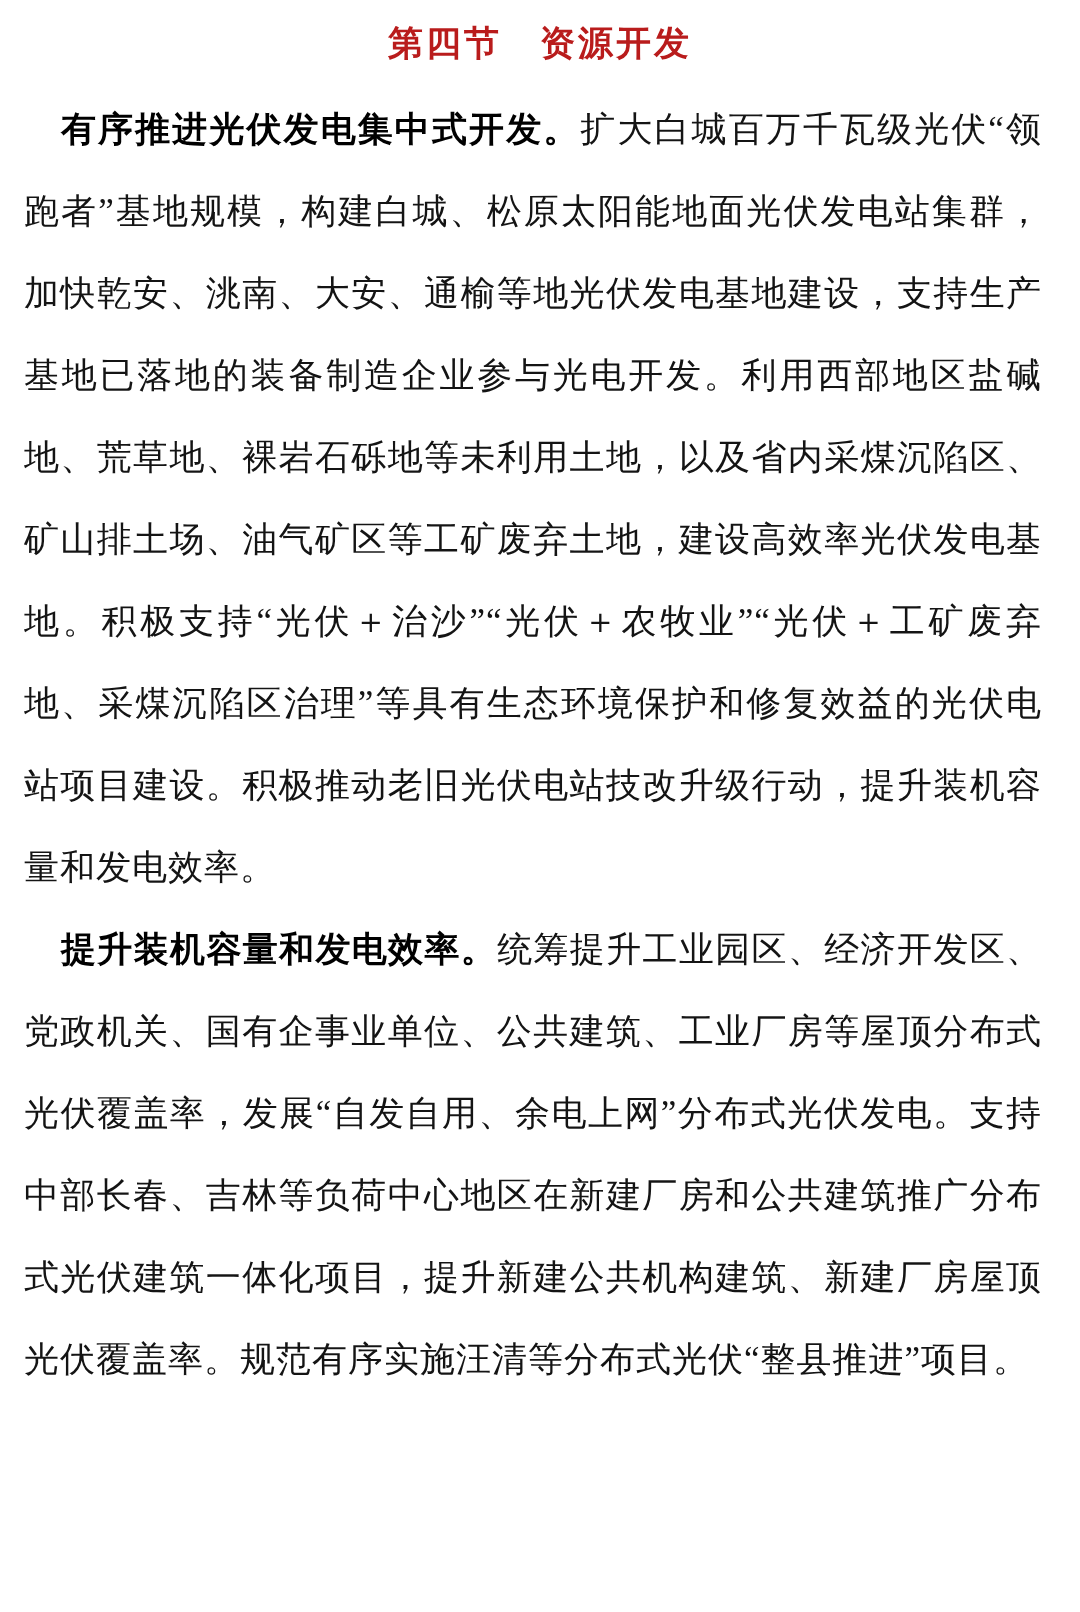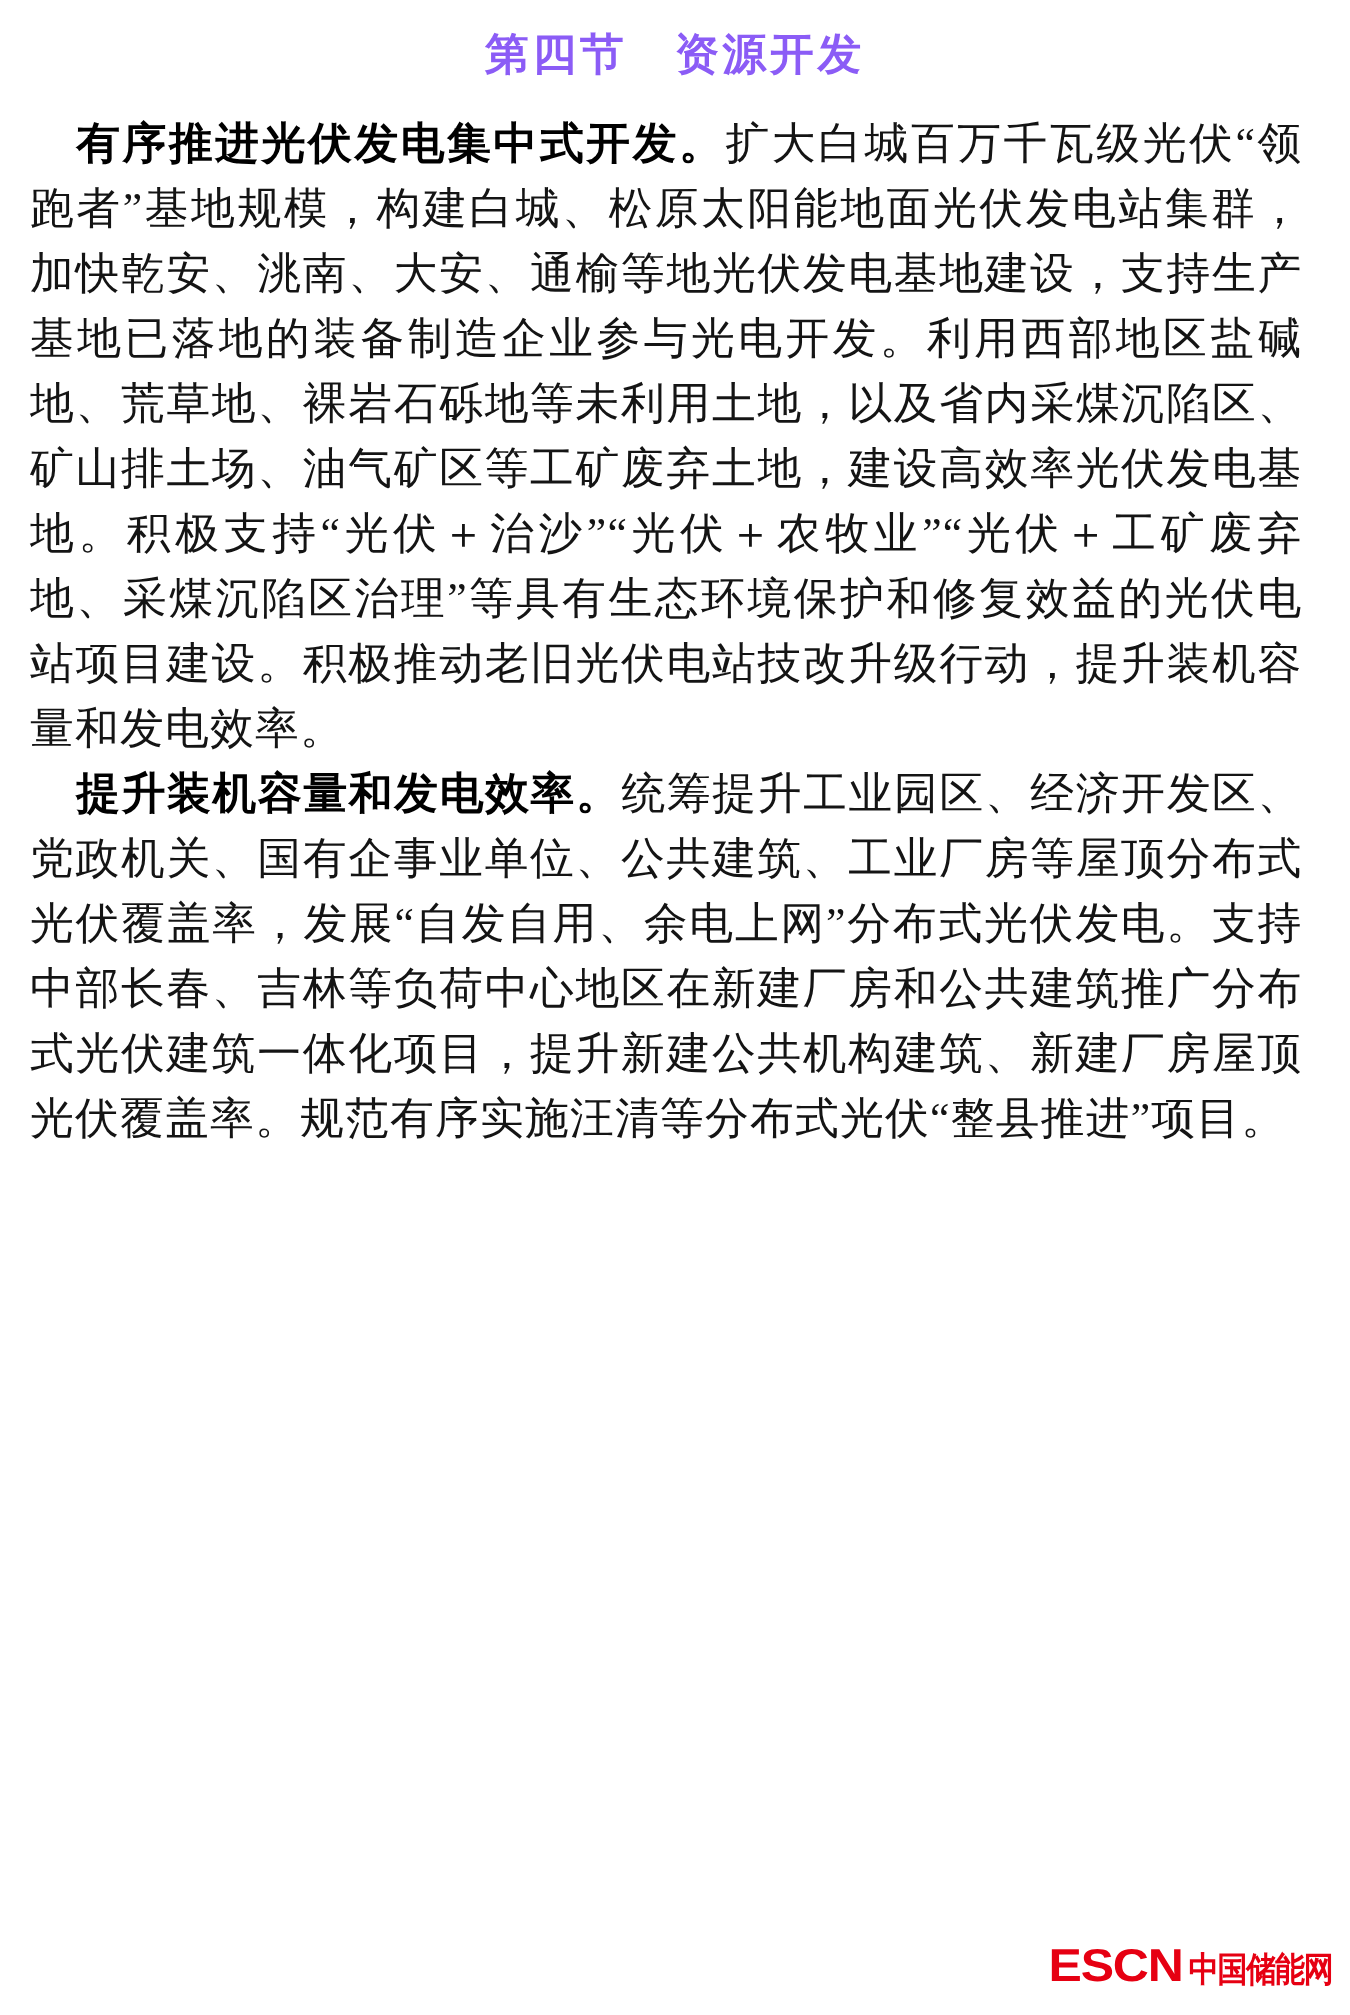--- a/index.html
+++ b/index.html
@@ -13,30 +13,30 @@
     font-family: "Liberation Serif", "DejaVu Serif", serif;
     color: #111111;
   }
   .section-title {
     margin-top: 20px;
     text-align: center;
     font-family: "Liberation Sans", "DejaVu Sans", sans-serif;
     font-weight: 700;
     font-size: 35px;
     letter-spacing: 3px;
-    color: #8b5cf6;
+    color: #b91c1c;
   }
   .doc-body {
     margin-top: 22px;
     padding-left: 24px;
     padding-right: 38px;
   }
   .doc-body p {
     font-size: 35px;
-    line-height: 52px;
+    line-height: 82px;
     letter-spacing: 1px;
     text-align: justify;
     text-justify: inter-character;
     text-indent: 37px;
     color: #141414;
   }
   .doc-body p .lead {
     font-weight: 700;
     color: #000000;
   }
@@ -76,18 +76,14 @@
 
   <div class="doc-body">
 
     <p><span class="lead">有序推进光伏发电集中式开发。</span><span>扩大白城百万千瓦级光伏“领跑者”基地规模，构建白城、松原太阳能地面光伏发电站集群，加快乾安、洮南、大安、通榆等地光伏发电基地建设，支持生产基地已落地的装备制造企业参与光电开发。利用西部地区盐碱地、荒草地、裸岩石砾地等未利用土地，以及省内采煤沉陷区、矿山排土场、油气矿区等工矿废弃土地，建设高效率光伏发电基地。积极支持“光伏＋治沙”“光伏＋农牧业”“光伏＋工矿废弃地、采煤沉陷区治理”等具有生态环境保护和修复效益的光伏电站项目建设。积极推动老旧光伏电站技改升级行动，提升装机容量和发电效率。</span></p>
 
     <p><span class="lead">提升装机容量和发电效率。</span><span>统筹提升工业园区、经济开发区、党政机关、国有企事业单位、公共建筑、工业厂房等屋顶分布式光伏覆盖率，发展“自发自用、余电上网”分布式光伏发电。支持中部长春、吉林等负荷中心地区在新建厂房和公共建筑推广分布式光伏建筑一体化项目，提升新建公共机构建筑、新建厂房屋顶光伏覆盖率。规范有序实施汪清等分布式光伏“整县推进”项目。</span></p>
 
 
   </div>
 
-  <div class="logo">
-    <span class="logo-en">ESCN</span>
-    <span class="logo-cn">中国储能网</span>
-  </div>
 
 </div>
 
 </body></html>

